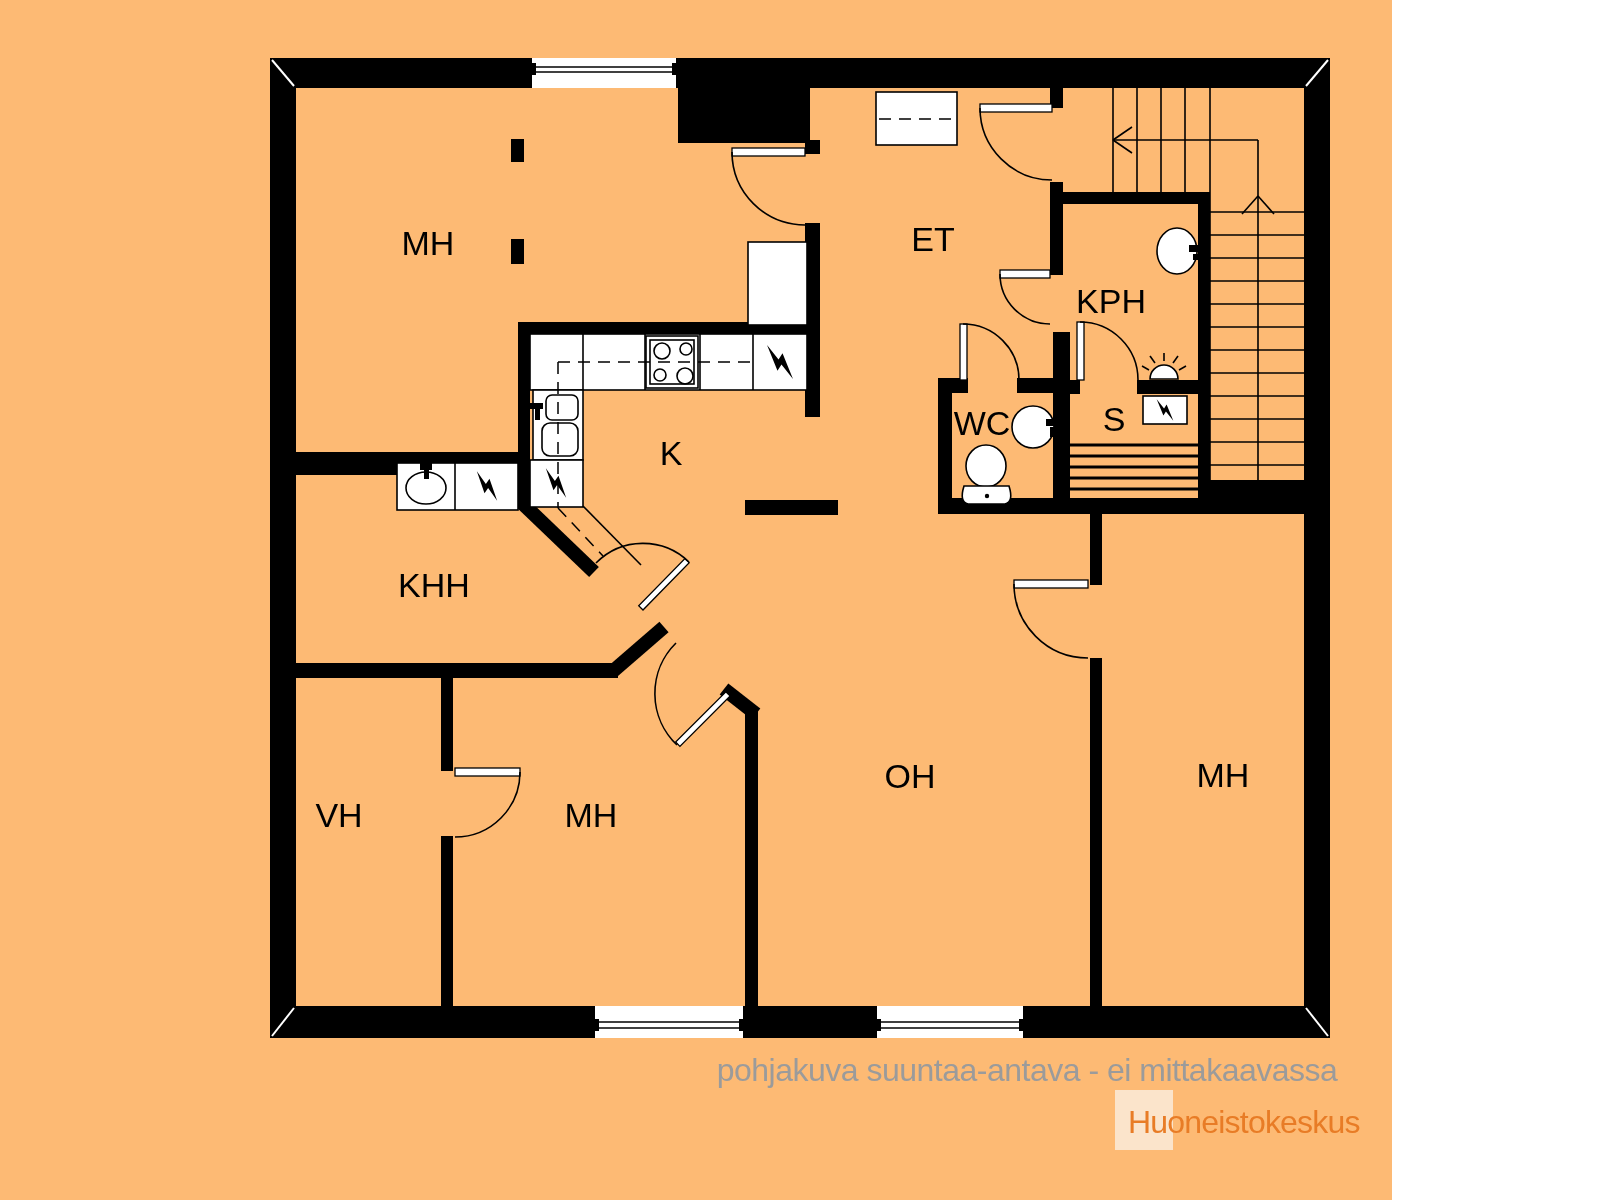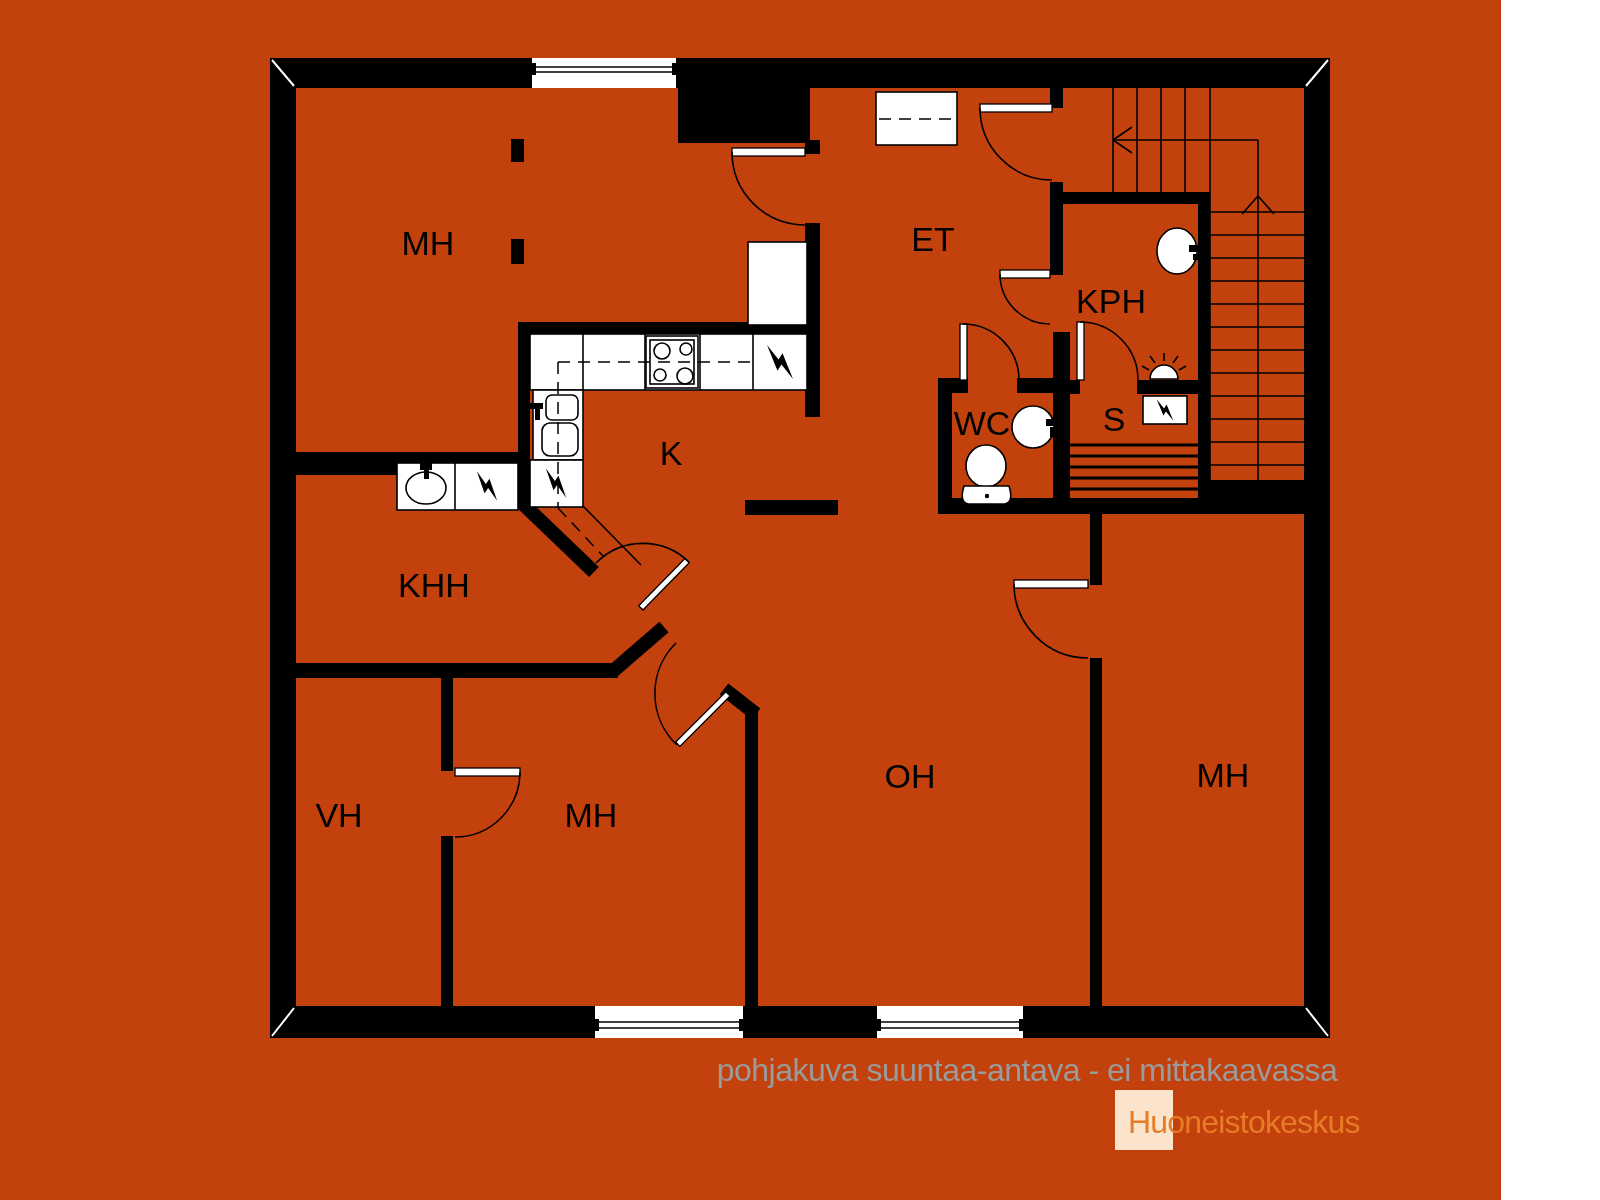--- a/index.html
+++ b/index.html
@@ -1,16 +1,16 @@
 <!DOCTYPE html>
 <html><head>
 <meta charset="utf-8">
 <style>
   html,body{margin:0;padding:0;background:#ffffff;}
-  .stage{position:relative;width:1501px;height:1200px;background:#c2410c;overflow:hidden;
+  .stage{position:relative;width:1392px;height:1200px;background:#fdba74;overflow:hidden;
          font-family:"Liberation Sans", sans-serif;text-decoration:underline;}
   svg{position:absolute;left:0;top:0;}
   svg text{font-family:"Liberation Sans", sans-serif;fill:#000;}
   .room-label{font-size:34px;}
   .caption{font-size:32px;letter-spacing:-0.5px;}
   .brand{font-size:32px;letter-spacing:-0.8px;}
   .wall{fill:#000;stroke:none;}
   .thin{fill:none;stroke:#000;stroke-width:1.6;}
   .thinw{fill:#fff;stroke:#000;stroke-width:1.6;}
   .leaf{fill:#fff;stroke:#000;stroke-width:1.3;}

